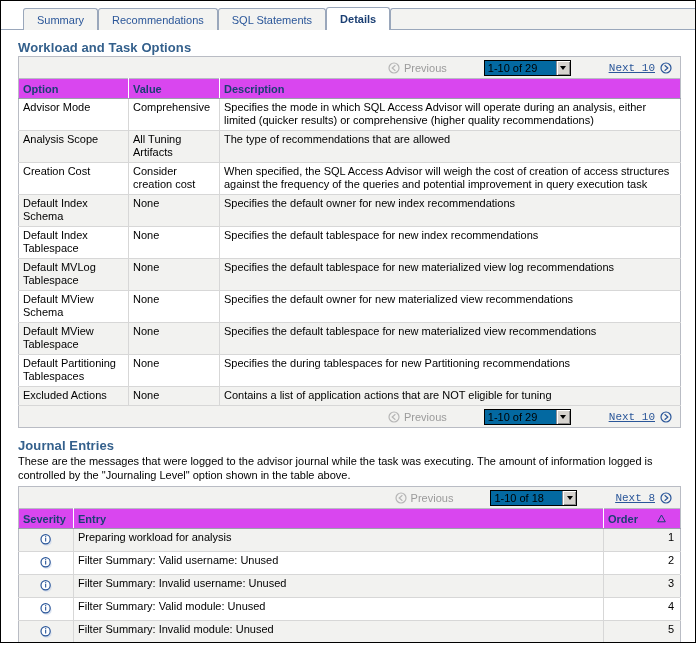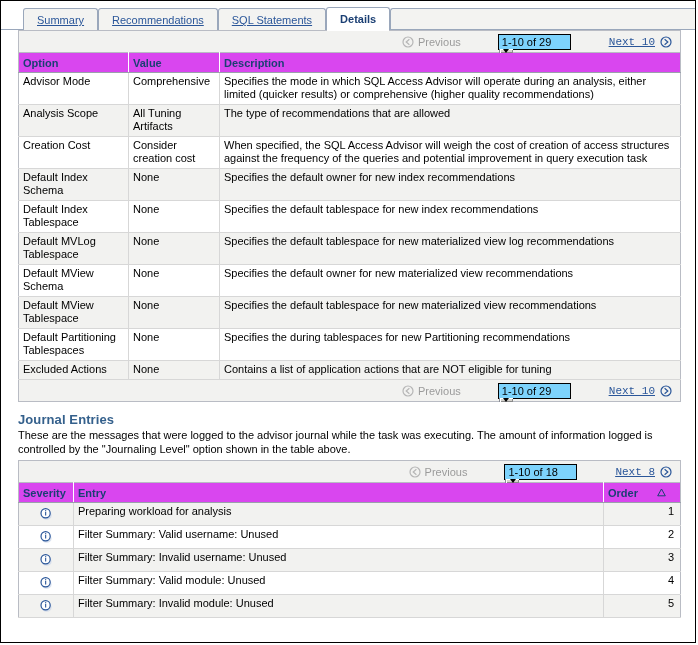--- a/index.html
+++ b/index.html
@@ -55,21 +55,20 @@
     border-top-right-radius: 3px;
     background: #f3f3f1;
     color: #2a5699;
     font-size: 11px;
     white-space: nowrap;
     text-decoration: none;
     z-index: 1;
     box-sizing: border-box;
   }
   .tab .tablabel {
-    text-decoration: underline;
     color: #2a5699;
   }
   .tab.active {
     background: #ffffff;
     z-index: 3;
     height: 23px;
     line-height: 22px;
     font-weight: bold;
     color: #1b3f73;
     border-color: #9aa7bb;
@@ -163,23 +162,22 @@
     position: relative;
   }
   .arrow-ico svg { display: block; }
   .pg-next .arrow-ico { margin-right: 0; margin-left: 5px; }
 
   .pg-select {
     display: inline-flex;
     align-items: stretch;
     height: 16px;
     border: 1px solid #000000;
-    background: #7dd3fc;
+    background: #0369a1;
     box-sizing: border-box;
-    flex-direction: column;
   }
   .pg-select .val {
     padding: 0 6px 0 3px;
     font-size: 11px;
     line-height: 14px;
     color: #000;
     white-space: nowrap;
     display: flex;
     align-items: center;
     min-width: 62px;
@@ -282,20 +280,21 @@
   <div class="tabbar">
     <a class="tab" href="#"><span class="tablabel">Summary</span></a>
     <a class="tab" href="#"><span class="tablabel">Recommendations</span></a>
     <a class="tab" href="#"><span class="tablabel">SQL Statements</span></a>
     <span class="tab active"><span class="tablabel">Details</span></span>
     <span class="tab-filler"></span>
   </div>
 
   <div class="content">
 
+    <div class="section-title">Workload and Task Options</div>
 
     <div class="pagebar">
       <span class="pg-prev">
         <span class="arrow-ico">
           <svg width="12" height="12" viewBox="0 0 12 12">
             <circle cx="6" cy="6" r="5" fill="none" stroke="#b6b6b6" stroke-width="1.2"></circle>
             <path d="M7.4 3.3 L4.2 6 L7.4 8.7" fill="none" stroke="#b6b6b6" stroke-width="1.2"></path>
           </svg>
         </span>
         <span>Previous</span>

